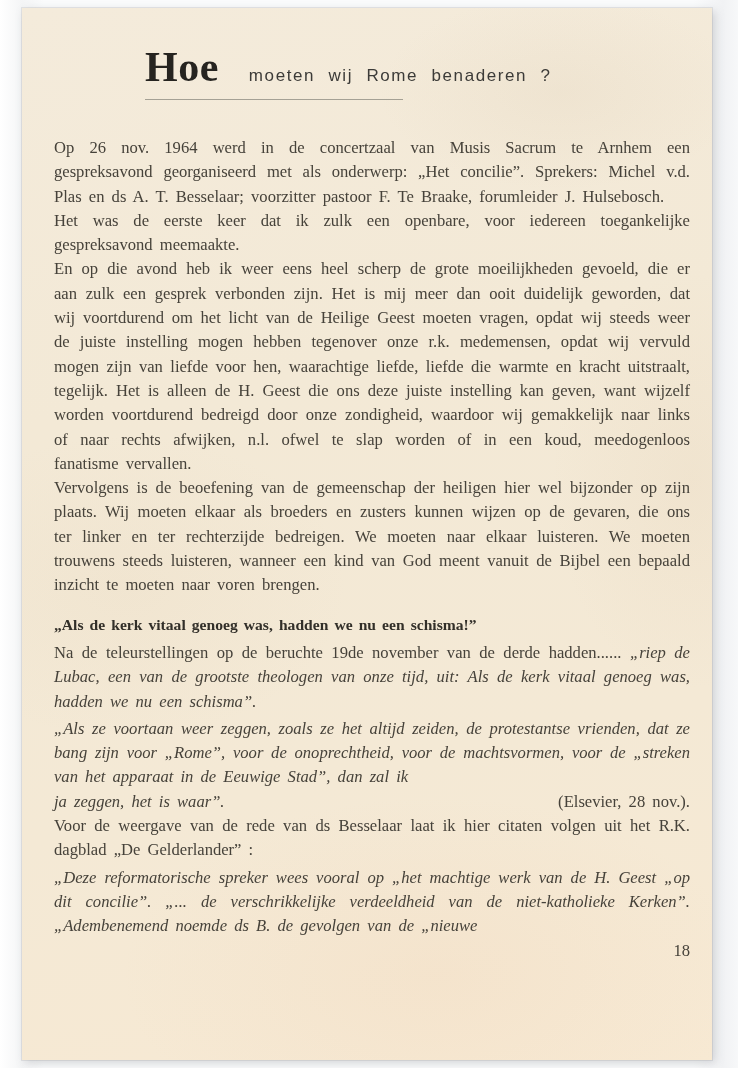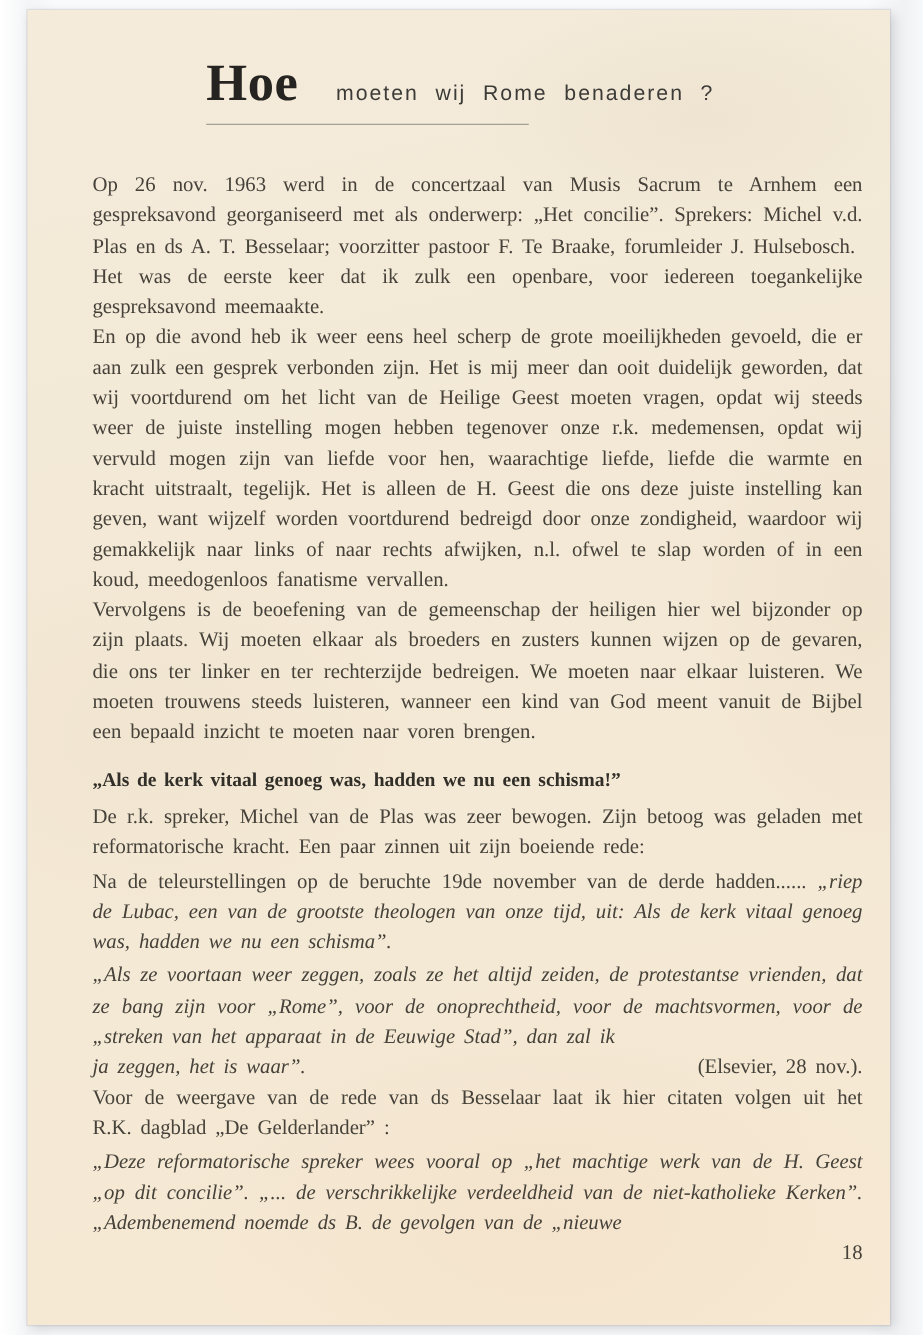--- a/index.html
+++ b/index.html
@@ -22,21 +22,21 @@
     width: 690px;
     height: 1052px;
     background:
       radial-gradient(ellipse 260px 140px at 78% 8%, rgba(196,172,138,0.10), transparent 70%),
       radial-gradient(ellipse 320px 220px at 15% 55%, rgba(205,178,140,0.07), transparent 70%),
       radial-gradient(ellipse 420px 240px at 60% 92%, rgba(235,195,160,0.14), transparent 75%),
       radial-gradient(ellipse 200px 300px at 97% 45%, rgba(210,180,145,0.10), transparent 70%),
       linear-gradient(168deg, #f4ebdb 0%, #f3e9d6 35%, #f4e9d5 70%, #f7e9d3 100%);
     box-shadow: 0 0 0 1px rgba(140,140,145,0.18), 3px 3px 9px rgba(120,122,130,0.30);
     box-sizing: border-box;
-    padding: 0 22px 0 52px;
+    padding: 0 22px 0 32px;
     color: #46423a;
   }
   .masthead {
     display: flex;
     align-items: baseline;
     margin: 38px 0 0 91px;
     gap: 30px;
   }
   .title-big {
     font-family: "Liberation Serif", serif;
@@ -99,28 +99,27 @@
   <div class="page">
 
     <header class="masthead">
       <span class="title-big">Hoe</span>
       <span class="title-sub">moeten wij Rome benaderen ?</span>
     </header>
 
     <div class="rule"></div>
 
     <div class="bodytext">
-      <p>Op 26 nov. 1963 werd in de concertzaal van Musis Sacrum te Arnhem een gespreksavond georganiseerd met als onderwerp: „Het concilie”. Sprekers: Michel v.d. Plas en ds A. T. Besselaar; voorzitter pastoor F. Te Braake, forumleider J. Hulsebosch.</p>
+      <p>Op 26 nov. 1964 werd in de concertzaal van Musis Sacrum te Arnhem een gespreksavond georganiseerd met als onderwerp: „Het concilie”. Sprekers: Michel v.d. Plas en ds A. T. Besselaar; voorzitter pastoor F. Te Braake, forumleider J. Hulsebosch.</p>
       <p>Het was de eerste keer dat ik zulk een openbare, voor iedereen toegankelijke gespreksavond meemaakte.</p>
       <p>En op die avond heb ik weer eens heel scherp de grote moeilijkheden gevoeld, die er aan zulk een gesprek verbonden zijn. Het is mij meer dan ooit duidelijk geworden, dat wij voortdurend om het licht van de Heilige Geest moeten vragen, opdat wij steeds weer de juiste instelling mogen hebben tegenover onze r.k. medemensen, opdat wij vervuld mogen zijn van liefde voor hen, waarachtige liefde, liefde die warmte en kracht uitstraalt, tegelijk. Het is alleen de H. Geest die ons deze juiste instelling kan geven, want wijzelf worden voortdurend bedreigd door onze zondigheid, waardoor wij gemakkelijk naar links of naar rechts afwijken, n.l. ofwel te slap worden of in een koud, meedogenloos fanatisme vervallen.</p>
       <p>Vervolgens is de beoefening van de gemeenschap der heiligen hier wel bijzonder op zijn plaats. Wij moeten elkaar als broeders en zusters kunnen wijzen op de gevaren, die ons ter linker en ter rechterzijde bedreigen. We moeten naar elkaar luisteren. We moeten trouwens steeds luisteren, wanneer een kind van God meent vanuit de Bijbel een bepaald inzicht te moeten naar voren brengen.</p>
 
       <p class="heading heading-1">„Als de kerk vitaal genoeg was, hadden we nu een schisma!”</p>
 
-      <p>De r.k. spreker, Michel van de Plas was zeer bewogen. Zijn betoog was geladen met reformatorische kracht. Een paar zinnen uit zijn boeiende rede:</p>
 
       <p class="quote-para"><span class="mixed-lead">Na de teleurstellingen op de beruchte 19de november van de derde hadden......</span> <span class="em">„riep de Lubac, een van de grootste theologen van onze tijd, uit: Als de kerk vitaal genoeg was, hadden we nu een schisma”.</span></p>
 
       <p class="em quote-para">„Als ze voortaan weer zeggen, zoals ze het altijd zeiden, de protestantse vrienden, dat ze bang zijn voor „Rome”, voor de onoprechtheid, voor de machtsvormen, voor de „streken van het apparaat in de Eeuwige Stad”, dan zal ik</p>
       <div class="lastline">
         <span class="em">ja zeggen, het is waar”.</span>
         <span>(Elsevier, 28 nov.).</span>
       </div>
 
 

